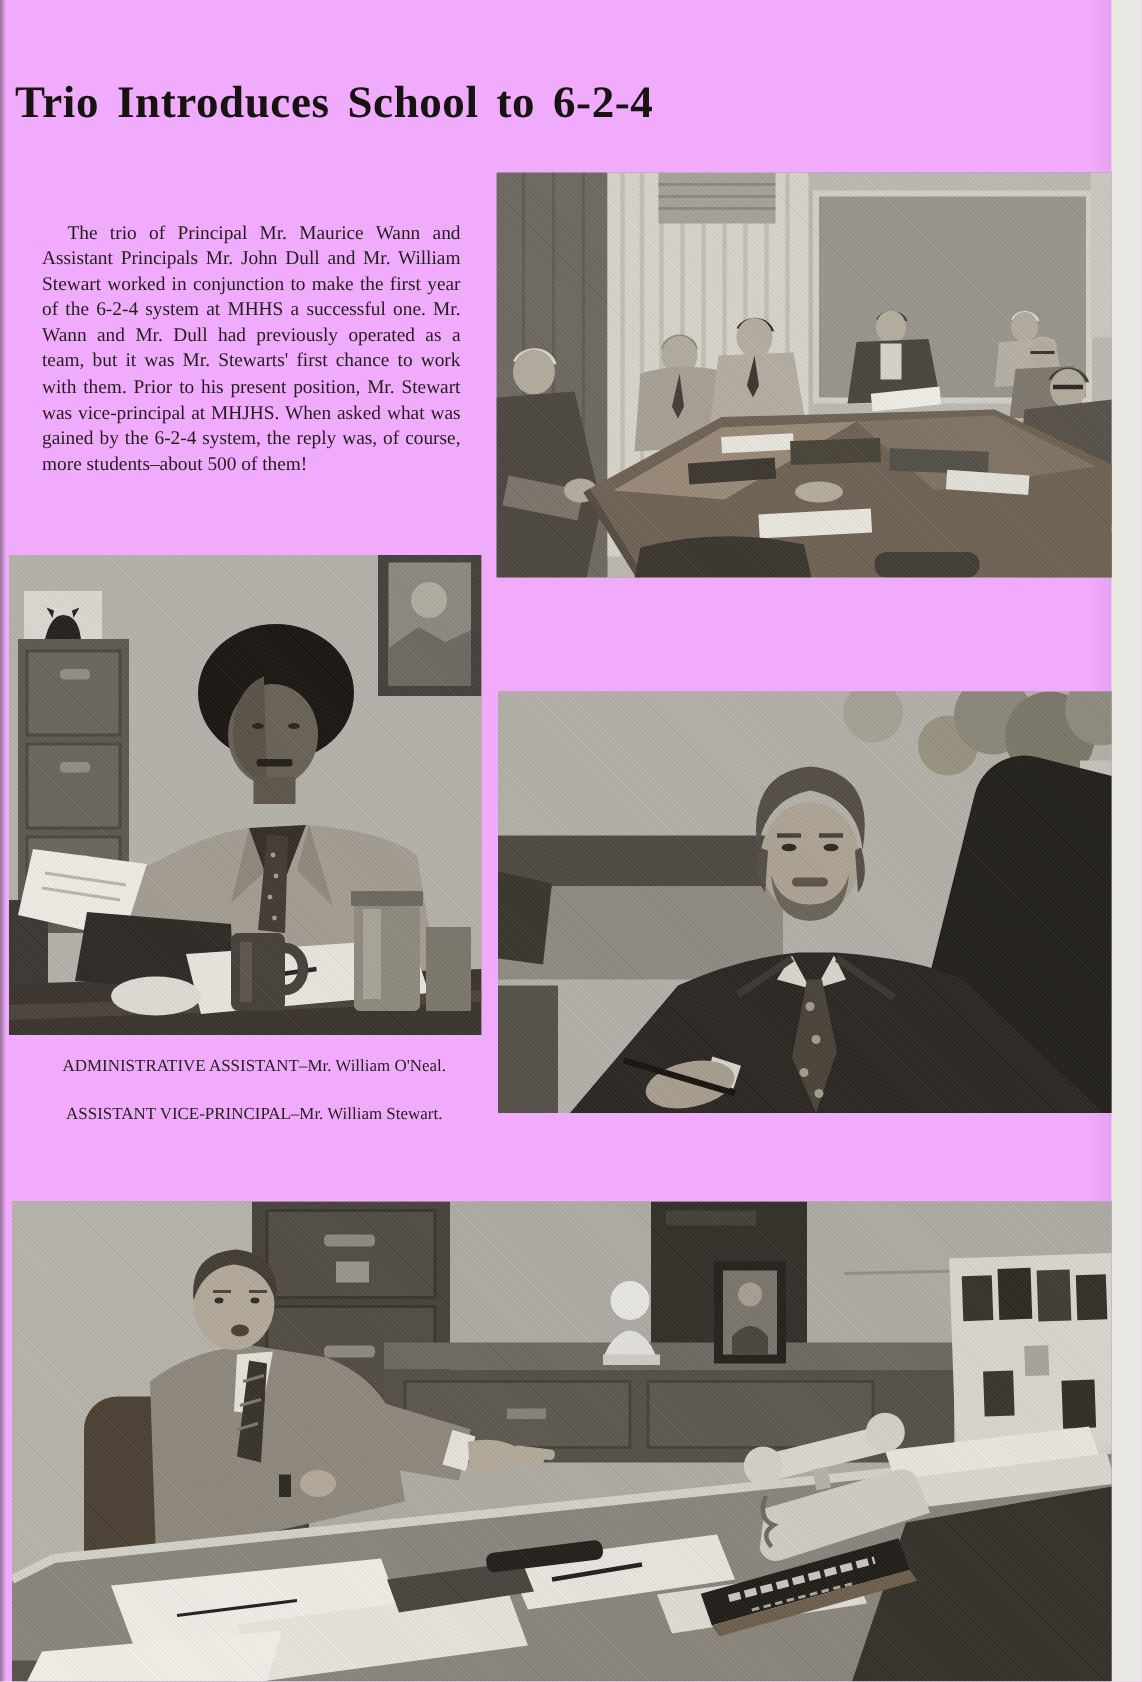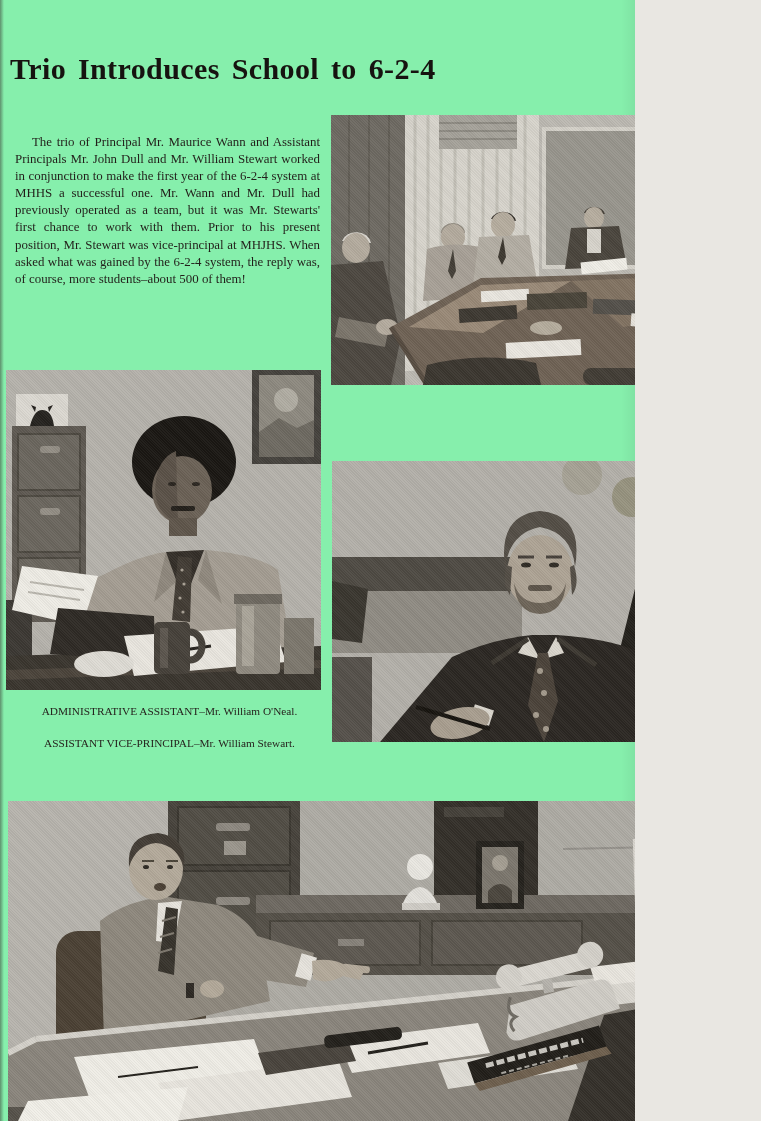--- a/index.html
+++ b/index.html
@@ -1,26 +1,26 @@
 <!DOCTYPE html>
 <html><head>
 <meta charset="utf-8">
 <style>
   html,body{margin:0;padding:0;background:#e9e7e2;}
-  .page{position:relative;width:635px;height:1121px;background:#86efac;overflow:hidden;
+  .page{position:relative;width:741px;height:1121px;background:#f0abfc;overflow:hidden;
         font-family:"Liberation Serif","DejaVu Serif",serif;}
   .page-edge-right{position:absolute;right:0;top:0;width:14px;height:100%;
         background:linear-gradient(to right,rgba(0,0,0,0),rgba(0,0,0,.05));}
   .spine{position:absolute;left:0;top:0;width:4px;height:100%;
         background:linear-gradient(to right,rgba(55,52,48,.5),rgba(55,52,48,0));}
   .title{position:absolute;left:10px;top:52px;margin:0;width:600px;
         font-size:30px;font-weight:bold;letter-spacing:.4px;word-spacing:4px;color:#161310;}
   .article{position:absolute;left:12px;top:131px;width:311px;
         font-size:12.9px;line-height:17.1px;color:#221f1a;text-align:justify;}
-  .article p{margin:3px;text-indent:17px;}
+  .article p{margin:16px;text-indent:17px;}
   .caption{position:absolute;font-size:11.3px;line-height:13.9px;color:#26231e;}
   .caption.center{text-align:center;}
   figure.photo{position:absolute;margin:0;background:#9a978f;}
   figure.photo svg{width:100%;height:100%;display:block;}
   figure.photo::after{content:"";position:absolute;inset:0;pointer-events:none;
         background:repeating-linear-gradient(45deg,rgba(255,255,255,.045) 0 1px,rgba(0,0,0,.045) 1px 2px);}
   #photo-board{left:331px;top:115px;width:413px;height:270px;}
   #cap-board{left:334px;top:392px;width:412px;}
   #photo-oneal{left:6px;top:370px;width:315px;height:320px;}
   #photo-dull{left:332px;top:461px;width:414px;height:281px;}

